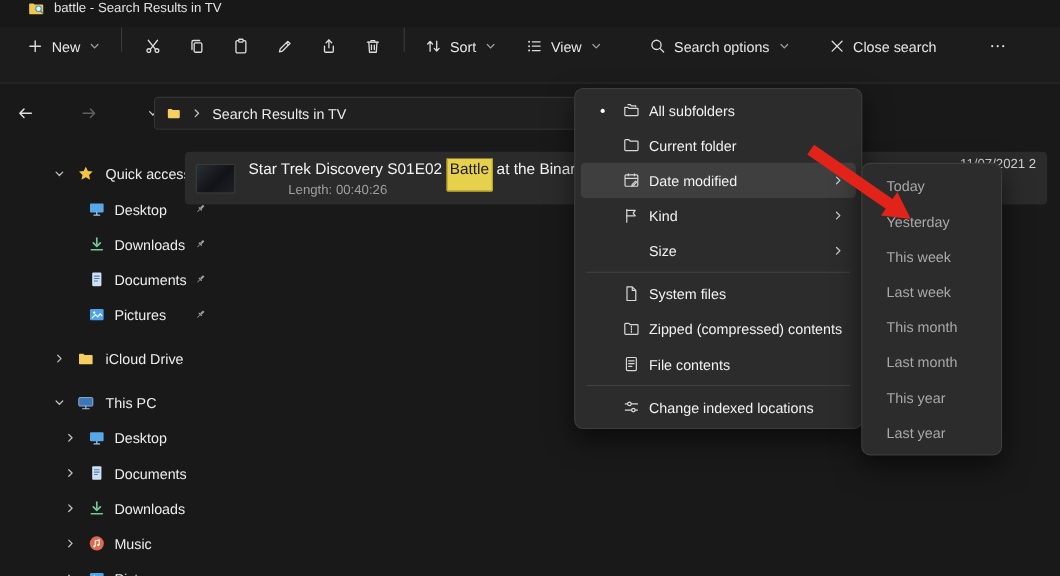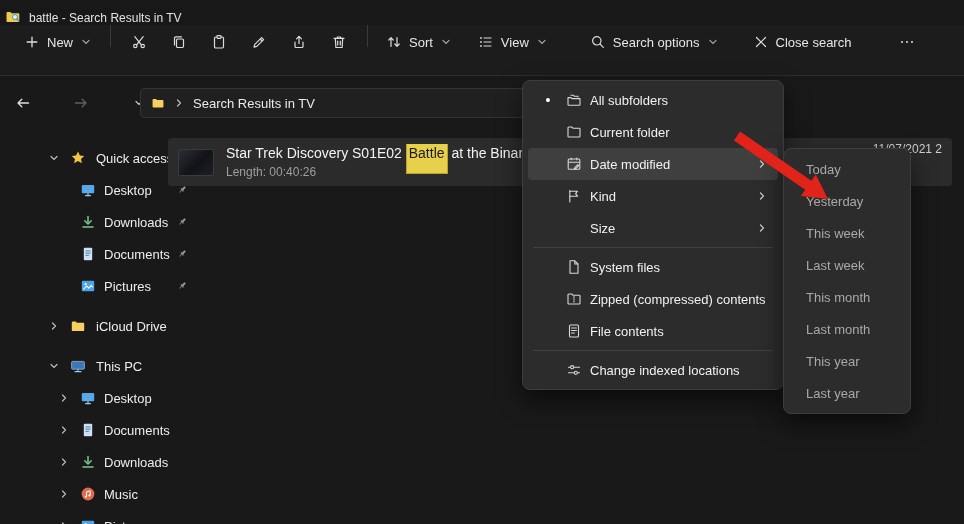--- a/index.html
+++ b/index.html
@@ -7,21 +7,21 @@
   body {
     position:relative; background:#191919; color:#e8e8e8;
     font-family:"Liberation Sans", sans-serif; font-size:13px;
   }
   svg { display:block; }
   .ic { width:16px; height:16px; }
   .ic12 { width:12px; height:12px; }
 
   
   .titlebar { position:absolute; top:0; left:0; right:0; height:25px;
-    background:#181818; display:flex; align-items:flex-end; gap:8px; padding-left:5px;
+    background:#181818; display:flex; align-items:flex-start; gap:8px; padding-left:25px;
     font-size:12px; color:#e2e2e2; }
 
   
   .toolbar { position:absolute; top:25px; left:0; right:0; height:51px;
     background:#1c1c1c; border-bottom:1px solid #2c2c2c;
     display:flex; align-items:flex-start; padding:0 14px; }
   .tbtn { display:flex; align-items:center; gap:7px; height:34px; padding:0 10px;
     border-radius:4px; color:#e6e6e6; cursor:default; }
   .tbtn-icon { width:40px; justify-content:center; padding:0; }
   .tb-sep { width:1px; height:22px; background:#3a3a3a; margin:0 8px; }
@@ -50,21 +50,21 @@
   
   .content { position:absolute; left:160px; top:128px; right:0; bottom:0; }
   .file-row { position:absolute; left:8px; right:12px; top:10px; height:48px;
     background:#2b2b2b; border-radius:4px; display:flex; align-items:center; padding:0 10px; }
   .thumb { width:36px; height:27px; border-radius:2px; flex:0 0 auto;
     background:linear-gradient(135deg,#2b2e36 0%,#121318 55%,#1d2027 100%);
     border:1px solid #3a3a3a; }
   .file-text { margin-left:12px; overflow:hidden; }
   .file-name { font-size:14px; color:#f3f3f3; white-space:nowrap; line-height:18px; }
   .hl { background:#e7d04b; color:#1c1c1c; padding:12px 2px; border:1px solid #b7a428; border-radius:1px; }
-  .file-sub { font-size:12px; color:#9e9e9e; line-height:16px; margin-top:2px; }
+  .file-sub { font-size:12px; color:#9e9e9e; line-height:16px; margin-top:2px;margin-left:36px; }
   .file-date { position:absolute; top:4px; right:10px; font-size:12px; color:#d0d0d0; }
 
   
   .menu { position:absolute; left:522px; top:80px; width:262px; z-index:10;
     background:#2c2c2c; border:1px solid #3d3d3d; border-radius:8px;
     box-shadow:0 10px 24px rgba(0,0,0,.55); padding:3px 0; }
   .menu-item { position:relative; height:32px; margin:0 5px; border-radius:4px;
     display:flex; align-items:center; font-size:13px; color:#f1f1f1; padding-left:62px; }
   .menu-item.highlighted { background:#3f3f3f; }
   .mi-bullet { position:absolute; left:14px; width:12px; text-align:center; color:#fff; font-size:14px; }

